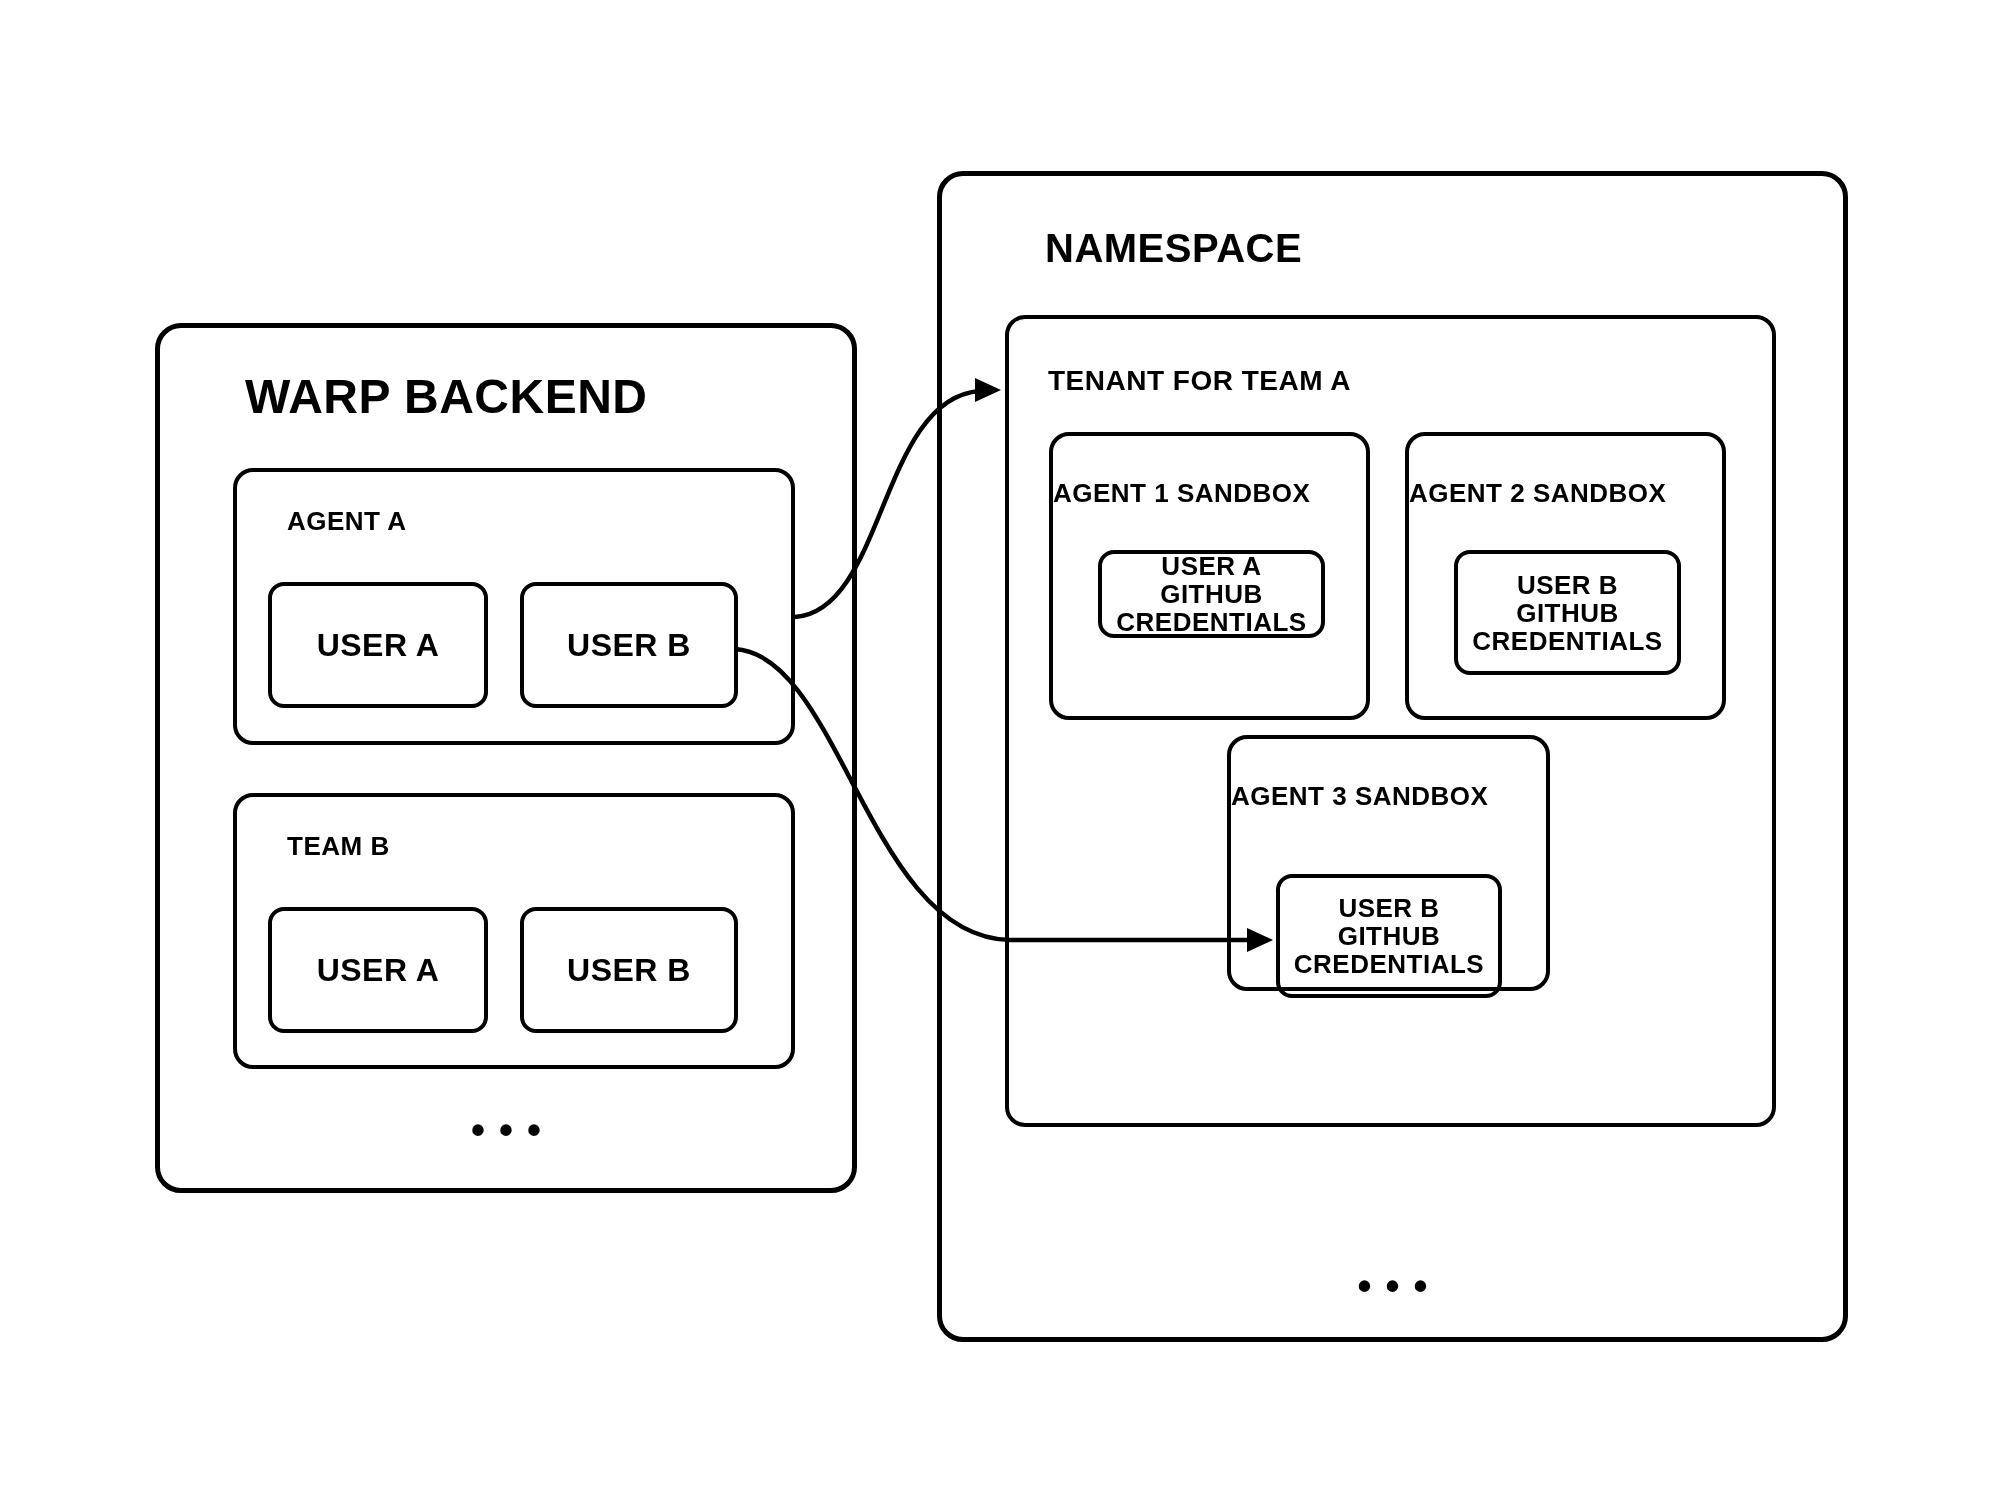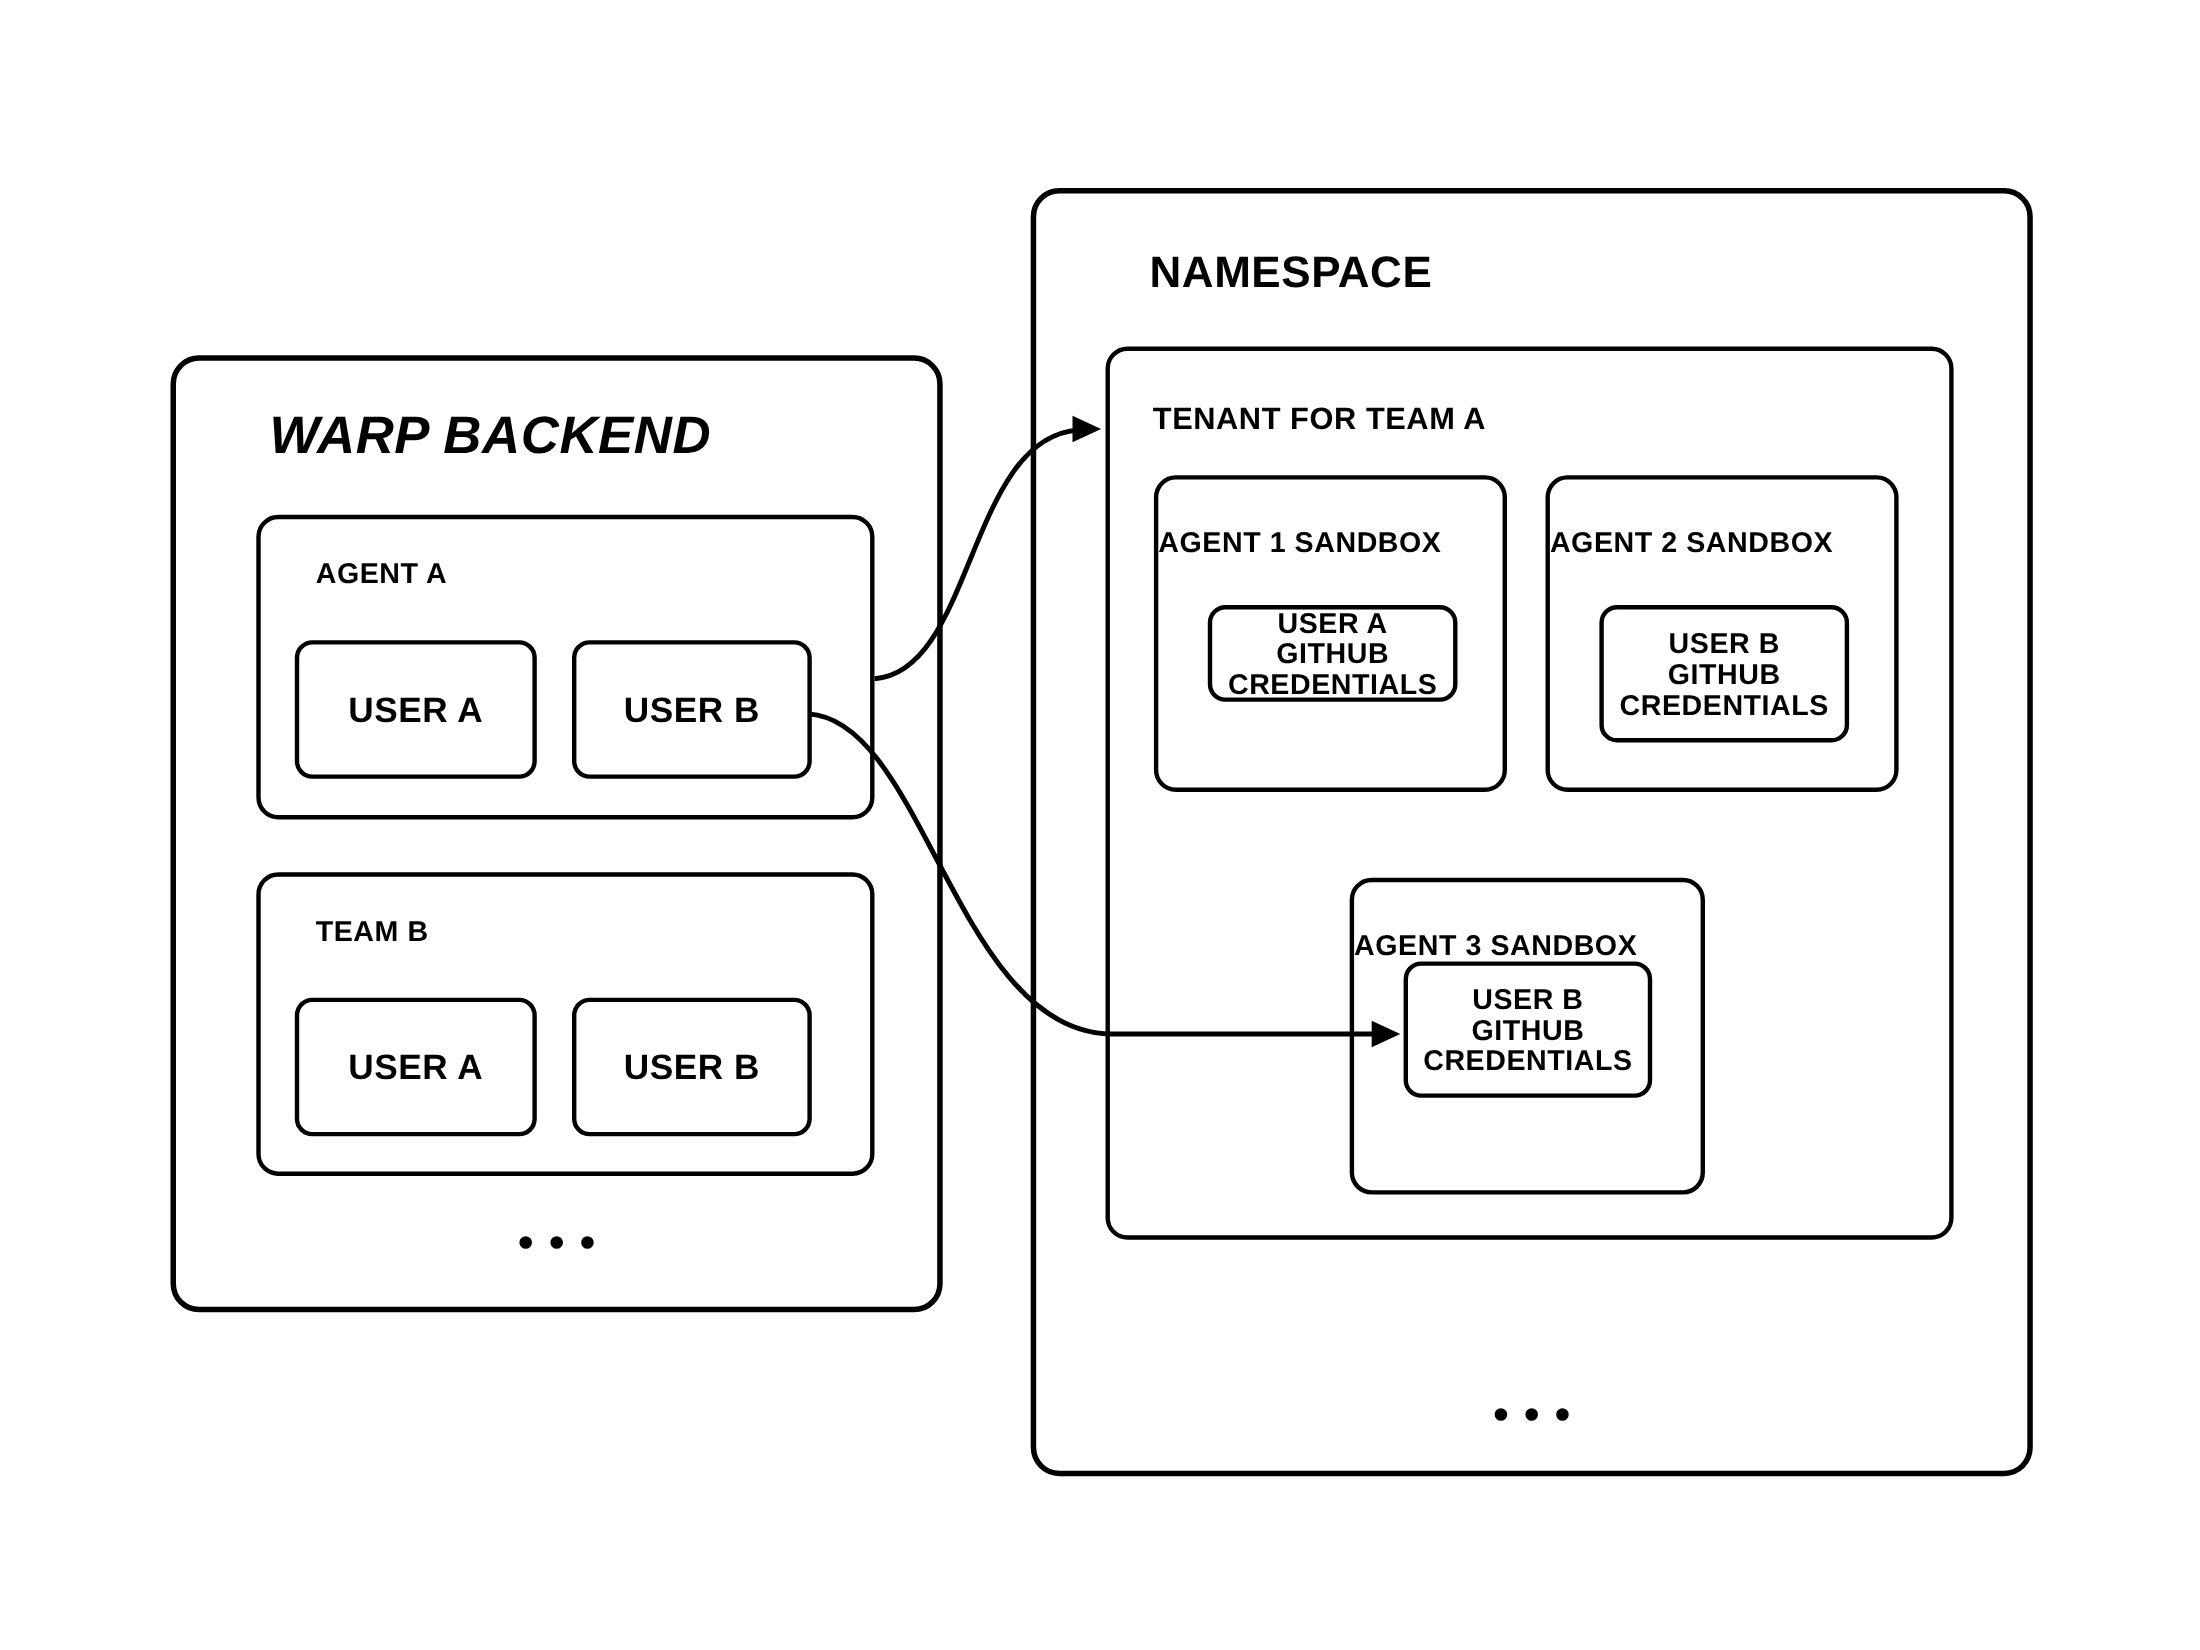--- a/index.html
+++ b/index.html
@@ -25,21 +25,21 @@
   .box.thick { border-width: 5px; }
   .r24 { border-radius: 26px; }
   .r20 { border-radius: 20px; }
   .r16 { border-radius: 16px; }
   .label {
     position: absolute;
     font-weight: 700;
     white-space: nowrap;
     letter-spacing: 0.5px;
   }
-  .title-xl { font-size: 48px; line-height: 48px; font-style: italic; }
+  .title-xl { font-size: 48px; line-height: 48px; }
   .title-lg { font-size: 40px; line-height: 40px; }
   .label-md { font-size: 28px; line-height: 28px; }
   .label-sm { font-size: 26px; line-height: 26px; }
   .center-flex {
     display: flex;
     align-items: center;
     justify-content: center;
   }
   .cred-text {
     font-weight: 700;
@@ -132,21 +132,21 @@
     <span class="cred-text">USER A GITHUB CREDENTIALS</span>
   </div>
 
   <div class="box r20" style="left:1405px; top:432px; width:321px; height:288px;">
     <div class="agent-label" style="top:44px;">AGENT 2 SANDBOX</div>
   </div>
   <div class="box r16 center-flex" style="left:1454px; top:550px; width:227px; height:125px;">
     <span class="cred-text">USER B GITHUB CREDENTIALS</span>
   </div>
 
-  <div class="box r20" style="left:1227px; top:798px; width:323px; height:288px;">
+  <div class="box r20" style="left:1227px; top:735px; width:323px; height:256px;">
     <div class="agent-label" style="top:44px;">AGENT 3 SANDBOX</div>
   </div>
   <div class="box r16 center-flex" style="left:1276px; top:874px; width:226px; height:124px;">
     <span class="cred-text">USER B GITHUB CREDENTIALS</span>
   </div>
 
 
   <div class="ellipsis" style="left:937px; top:1266px; width:911px;">•••</div>
 
   <svg id="arrow-layer" width="2000" height="1500" viewBox="0 0 2000 1500">

